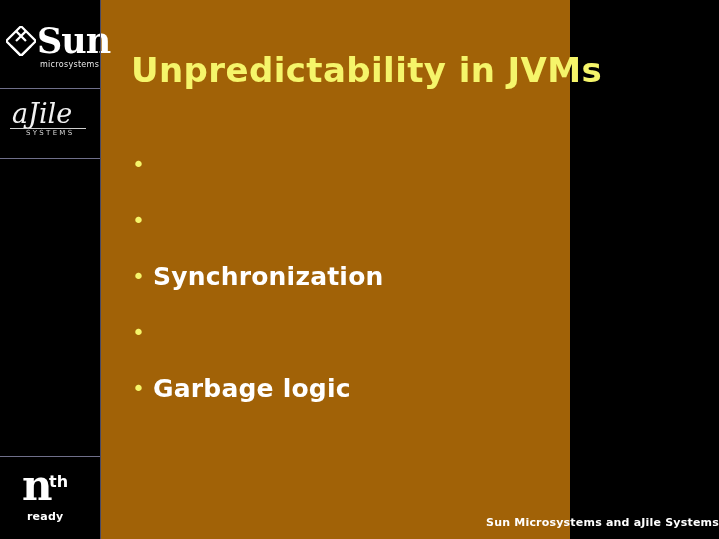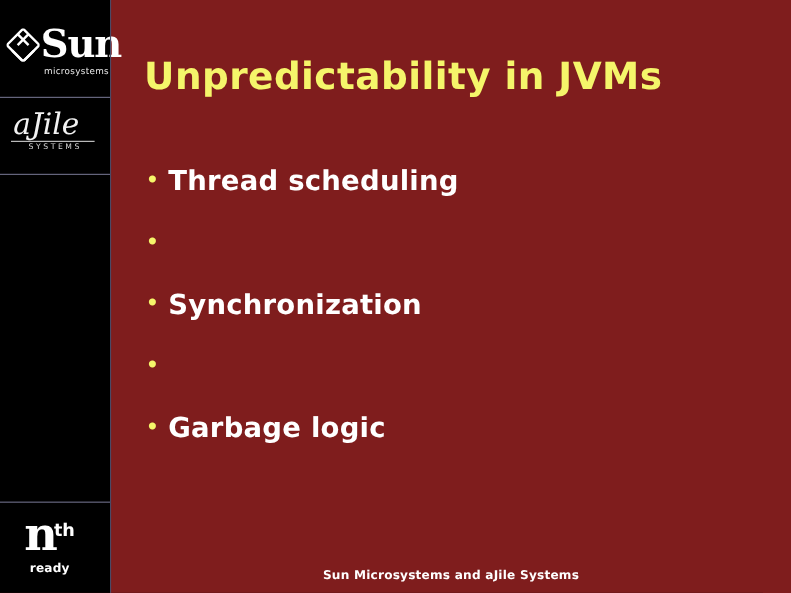--- a/index.html
+++ b/index.html
@@ -8,23 +8,23 @@
     background: #000000;
   }
   body {
     width: 719px;
     height: 539px;
     overflow: hidden;
     font-family: "DejaVu Sans", sans-serif;
   }
   .slide {
     position: relative;
-    width: 719px;
-    height: 539px;
-    background: #7f1d1d;
+    width: 570px;
+    height: 539px;
+    background: #a16207;
   }
 
   
   .sidebar {
     position: absolute;
     left: 0;
     top: 0;
     width: 100px;
     height: 539px;
     background: #000000;
@@ -204,21 +204,21 @@
     line-height: 34px;
     letter-spacing: 0.2px;
     white-space: nowrap;
   }
 
   .footer {
     position: absolute;
     left: 0;
     top: 516px;
     width: 618px;
-    text-align: center;
+    text-align: right;
     font-family: "DejaVu Sans", sans-serif;
     font-size: 11px;
     font-weight: bold;
     color: #ffffff;
     letter-spacing: 0.2px;
   }
 </style>
 </head>
 <body>
 
@@ -258,21 +258,20 @@
     </div>
   </div>
   <div class="sidebar-rule-right"></div>
 
   <div class="content">
     <div class="slide-title">Unpredictability in JVMs</div>
 
     <div class="bullets">
       <div class="bullet-row">
         <div class="bullet-dot">•</div>
-        <div class="bullet-text">Thread scheduling</div>
       </div>
       <div class="bullet-row">
         <div class="bullet-dot">•</div>
       </div>
       <div class="bullet-row">
         <div class="bullet-dot">•</div>
         <div class="bullet-text">Synchronization</div>
       </div>
       <div class="bullet-row">
         <div class="bullet-dot">•</div>

